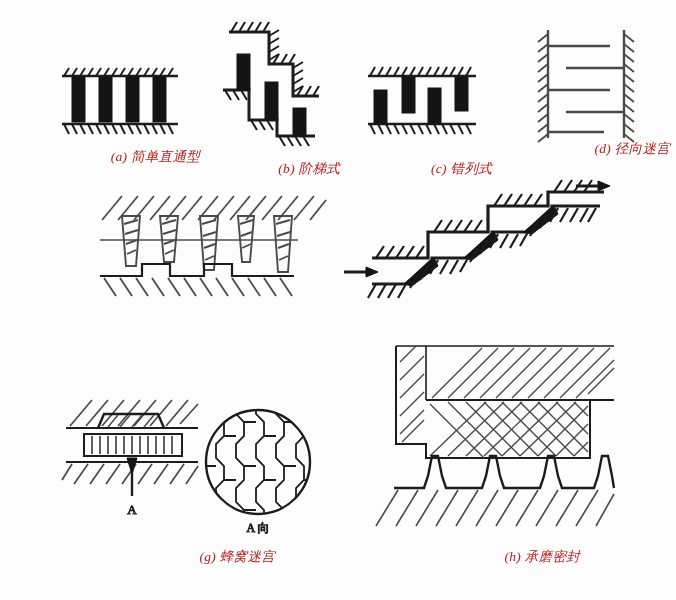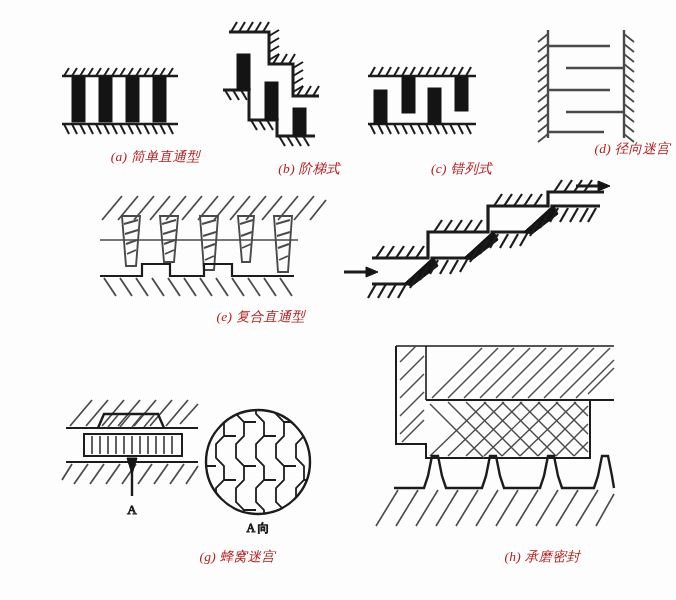--- a/index.html
+++ b/index.html
@@ -304,21 +304,20 @@
           <line x1="86" y1="88" x2="98" y2="106"></line>
         <line x1="102" y1="88" x2="114" y2="106"></line>
           <line x1="118" y1="88" x2="130" y2="106"></line>
         <line x1="134" y1="88" x2="146" y2="106"></line>
           <line x1="150" y1="88" x2="162" y2="106"></line>
         <line x1="166" y1="88" x2="178" y2="106"></line>
           <line x1="182" y1="88" x2="194" y2="106"></line>
       </g>
     </svg>
   </div>
-  <div class="caption" style="left:125px; top:308px; width:180px;">(e) 复合直通型</div>
 
   <div class="fig" style="left:342px; top:188px;">
     <svg width="300" height="112" viewBox="0 0 300 112">
 
       <path class="ink" stroke-width="3.2" d="M 30 70 L 86 70 L 86 44 L 146 44 L 146 18 L 206 18 L 206 4 L 262 4"></path>
 
       <g class="ink" stroke-width="2.2">
         <line x1="34" y1="70" x2="42" y2="58"></line>
           <line x1="44" y1="70" x2="52" y2="58"></line>
         <line x1="54" y1="70" x2="62" y2="58"></line>

